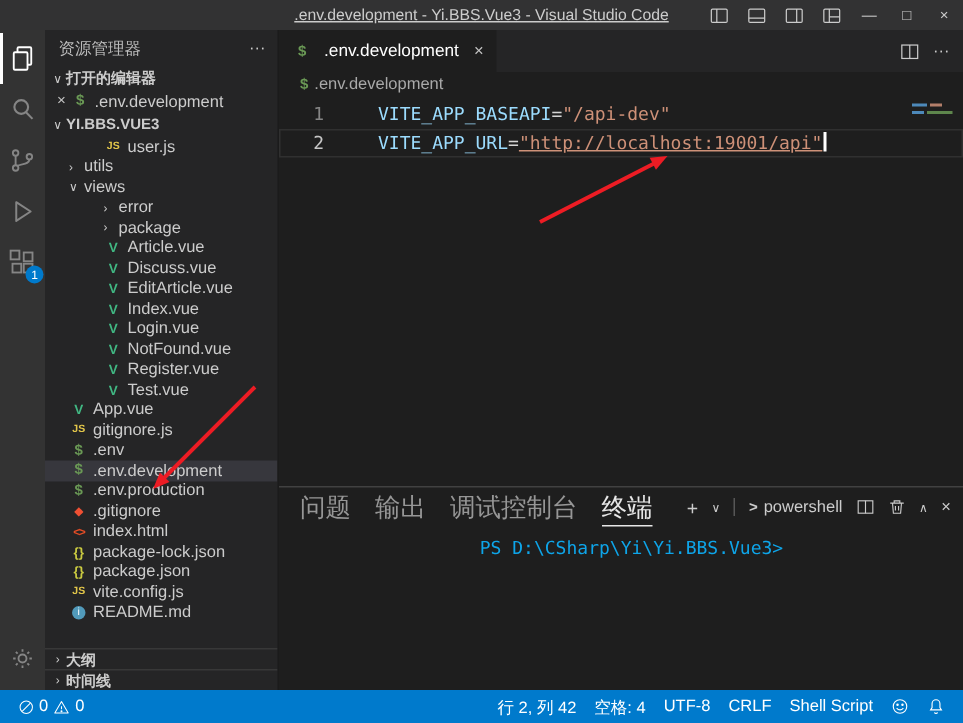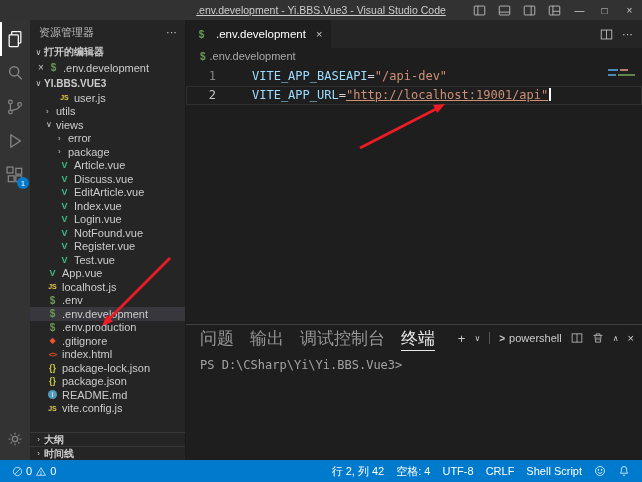--- a/index.html
+++ b/index.html
@@ -26,21 +26,21 @@
   .sidebar { width:156px; background:#252526; display:flex; flex-direction:column; border-right:1px solid #1b1b1b; overflow:hidden; flex:none; }
   .sb-title { height:24px; display:flex; align-items:center; padding-left:9px; color:#bbbbbb; flex:none; }
   .sb-title .more { margin-left:auto; padding-right:8px; color:#cccccc; }
   .sec-header { height:16px; display:flex; align-items:center; font-size:10px; font-weight:bold; color:#cccccc; padding-left:3px; flex:none; }
   .sec-header .chev { width:11px; text-align:center; font-size:8px; font-weight:normal; }
   .oe-item { height:15px; display:flex; align-items:center; padding-left:5px; color:#cccccc; flex:none; }
   .oe-close { width:12px; text-align:center; color:#c5c5c5; font-size:10px; }
   .tree { flex:1; overflow:hidden; }
   .row { height:13.5px; display:flex; align-items:center; color:#cccccc; white-space:nowrap; cursor:pointer; }
   .row.sel { background:#37373d; }
-  .i1 { padding-left:16px; } .i2 { padding-left:28px; }
+  .i1 { padding-left:16px; } .i2 { padding-left:39px; }
   .row .chev { width:10px; font-size:8px; color:#cccccc; flex:none; }
   .ic { width:13px; display:inline-flex; justify-content:center; align-items:center; margin-right:3px; flex:none; }
   .ic.js   { color:#e2c64a; font-weight:bold; font-size:7px; }
   .ic.vue  { color:#41b883; font-weight:bold; font-size:9px; }
   .ic.sh   { color:#6a9955; font-weight:bold; font-size:10px; }
   .ic.git  { color:#f05033; font-size:8px; }
   .ic.html { color:#e44d26; font-weight:bold; font-size:8px; letter-spacing:-1px; }
   .ic.json { color:#cbcb41; font-weight:bold; font-size:9px; }
   .ic.info span { background:#519aba; color:#fff; width:9px; height:9px; border-radius:50%; font-size:7px; line-height:9px; text-align:center; display:block; }
   .lbl { overflow:hidden; text-overflow:ellipsis; }
@@ -70,21 +70,21 @@
   .mm-seg { height:2px; opacity:.85; }
 
   
   .panel { height:136px; border-top:1px solid #414141; display:flex; flex-direction:column; background:#1e1e1e; flex:none; }
   .panel-header { height:26px; display:flex; align-items:center; padding:0 8px 0 14px; flex:none; }
   .ptab { margin-right:16px; font-size:17px; color:#969696; height:100%; display:flex; align-items:center; }
   .ptab.active { color:#e7e7e7; box-shadow:inset 0 -1px 0 #e7e7e7; }
   .pactions { margin-left:auto; display:flex; align-items:center; gap:9px; color:#cccccc; }
   .psep { width:1px; height:12px; background:#565656; }
   .shell-sel { display:flex; align-items:center; gap:4px; font-size:11px; color:#cccccc; }
-  .terminal { flex:1; padding:7px 0 0 14px; font-family:"DejaVu Sans Mono", monospace; font-size:12px; color:#a3a3a3; }
+  .terminal { flex:1; padding:7px 0 0 14px; font-family:"DejaVu Sans Mono", monospace; font-size:12px; color:#0ea5e9;text-align:center; }
 
   
   .statusbar { height:22px; background:#007acc; color:#ffffff; display:flex; align-items:center; font-size:11px; padding:0 6px; }
   .sb-left { display:flex; align-items:center; }
   .sb-right { margin-left:auto; display:flex; align-items:center; }
   .sb-item { padding:0 6px; display:flex; align-items:center; gap:3px; height:22px; }
 
   .annotations { position:absolute; left:0; top:0; width:642px; height:482px; pointer-events:none; z-index:40; }
   svg.icon { display:block; }
 </style>
@@ -246,21 +246,21 @@
         <div class="row i2">
             <span class="ic vue">V</span>
             <span class="lbl">Test.vue</span>
           </div>
         <div class="row i1">
             <span class="ic vue">V</span>
             <span class="lbl">App.vue</span>
           </div>
         <div class="row i1">
             <span class="ic js">JS</span>
-            <span class="lbl">localhost.js</span>
+            <span class="lbl">gitignore.js</span>
           </div>
         <div class="row i1">
             <span class="ic sh">$</span>
             <span class="lbl">.env</span>
           </div>
         <div class="row i1 sel">
             <span class="ic sh">$</span>
             <span class="lbl">.env.development</span>
           </div>
         <div class="row i1">
@@ -275,30 +275,30 @@
             <span class="ic html">&lt;&gt;</span>
             <span class="lbl">index.html</span>
           </div>
         <div class="row i1">
             <span class="ic json">{}</span>
             <span class="lbl">package-lock.json</span>
           </div>
         <div class="row i1">
             <span class="ic json">{}</span>
             <span class="lbl">package.json</span>
+          </div>
+        <div class="row i1">
+            <span class="ic js">JS</span>
+            <span class="lbl">vite.config.js</span>
           </div>
         <div class="row i1">
             <span class="ic info">
               <span>i</span>
             </span>
             <span class="lbl">README.md</span>
-          </div>
-        <div class="row i1">
-            <span class="ic js">JS</span>
-            <span class="lbl">vite.config.js</span>
           </div>
       </div>
 
       <div class="bottom-sec">
         <span class="chev">›</span>
         <span>大纲</span>
       </div>
       <div class="bottom-sec">
         <span class="chev">›</span>
         <span>时间线</span>

